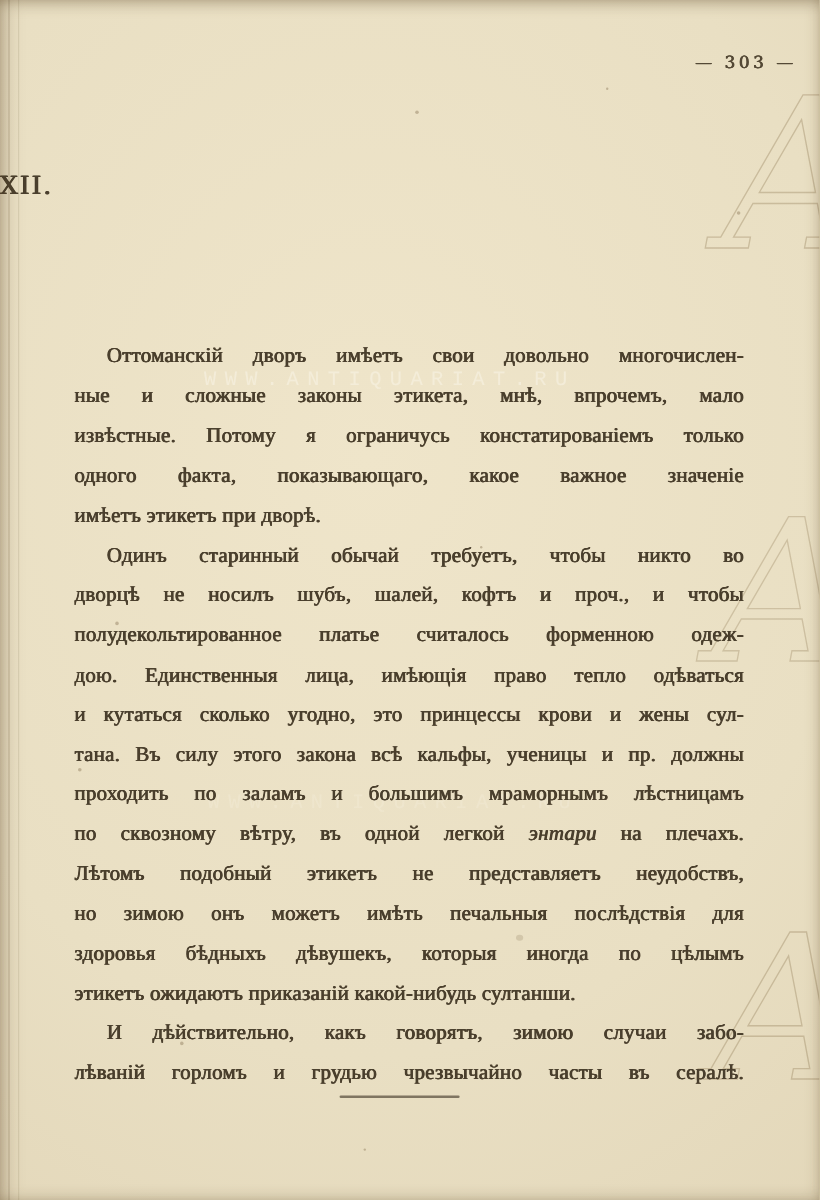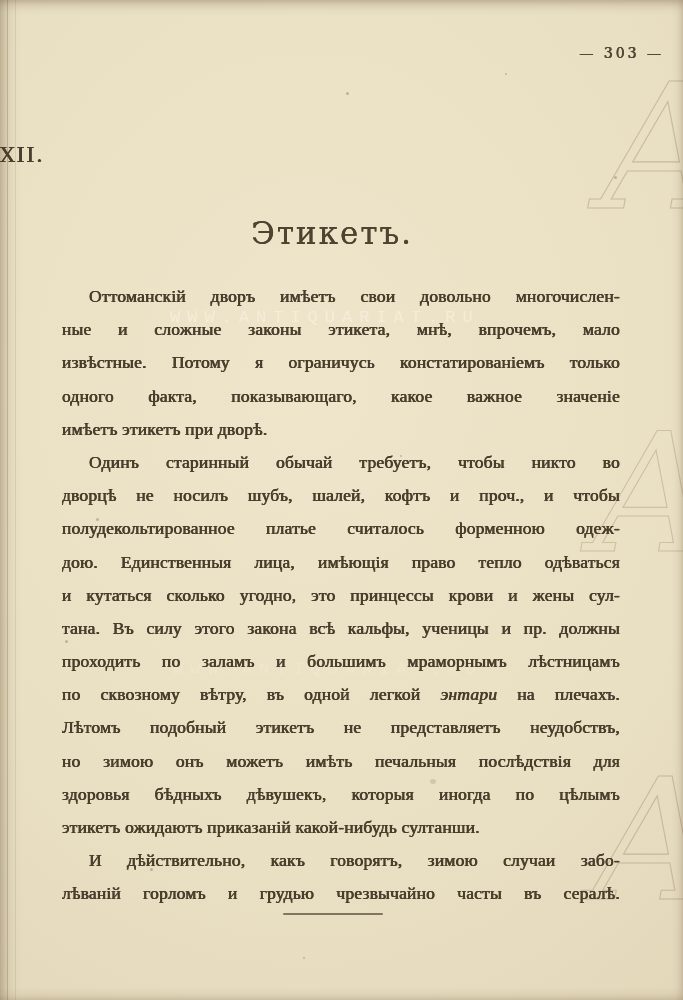--- a/index.html
+++ b/index.html
@@ -62,21 +62,20 @@
 
   <div class="crease c1"></div>
   <div class="crease c2"></div>
 
   <div class="mono m1">A</div>
   <div class="mono m2">A</div>
   <div class="mono m3">A</div>
 
   <div class="pagenum ink">— 303 —</div>
   <div class="chnum ink">XII.</div>
-  <div class="chtitle">Этикетъ.</div>
 
   <div class="wm wm1">WWW.ANTIQUARIAT.RU</div>
   <div class="wm wm2">WWW.ANTIQUARIAT.RU</div>
 
   <div class="text ink">
 
     <div class="ln j ind">Оттоманскій дворъ имѣетъ свои довольно многочислен-</div>
     <div class="ln j">ные и сложные законы этикета, мнѣ, впрочемъ, мало</div>
     <div class="ln j">извѣстные. Потому я ограничусь констатированіемъ только</div>
     <div class="ln j">одного факта, показывающаго, какое важное значеніе</div>

